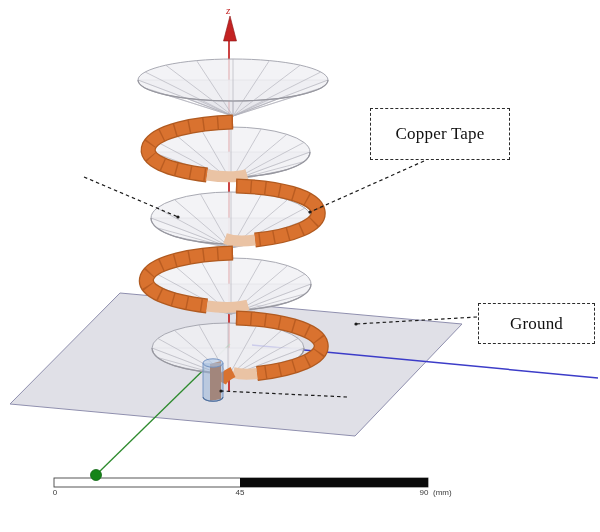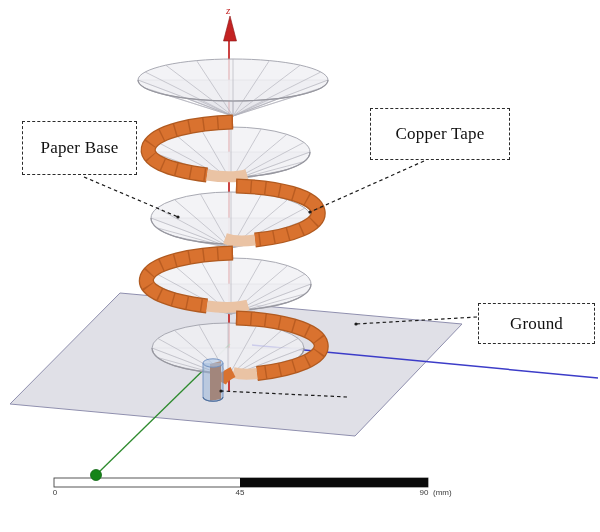--- a/index.html
+++ b/index.html
@@ -189,16 +189,15 @@
       <line x1="347" y1="397" x2="221" y2="391"></line>
     </g>
     <g fill="#1c1c1c">
       <circle cx="178" cy="217" r="1.6"></circle>
       <circle cx="310" cy="212" r="1.6"></circle>
       <circle cx="356" cy="324" r="1.6"></circle>
       <circle cx="221" cy="391" r="1.6"></circle>
     </g>
   </svg>
 
-  <div class="callout" style="left:22px;top:121px;width:113px;height:52px;">Paper Base</div>
   <div class="callout" style="left:370px;top:108px;width:138px;height:50px;">Copper Tape</div>
   <div class="callout" style="left:478px;top:303px;width:115px;height:39px;">Ground</div>
 </div>
 
 </body></html>

